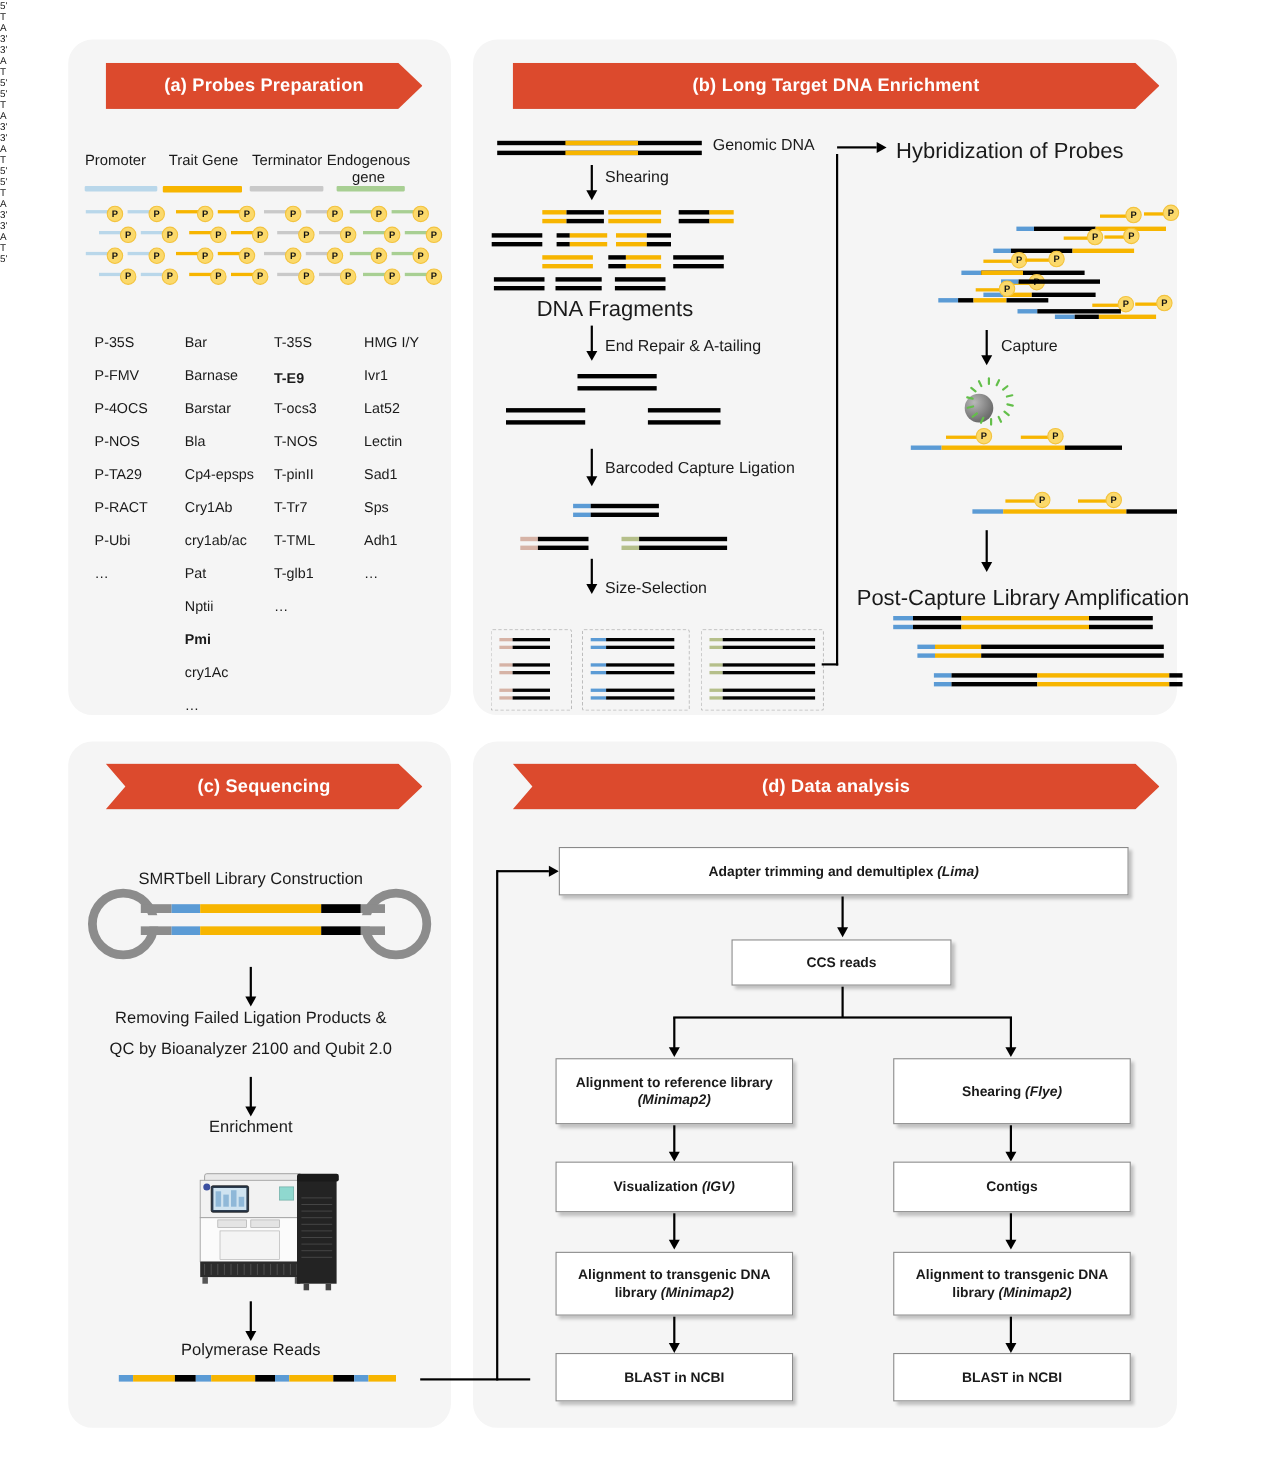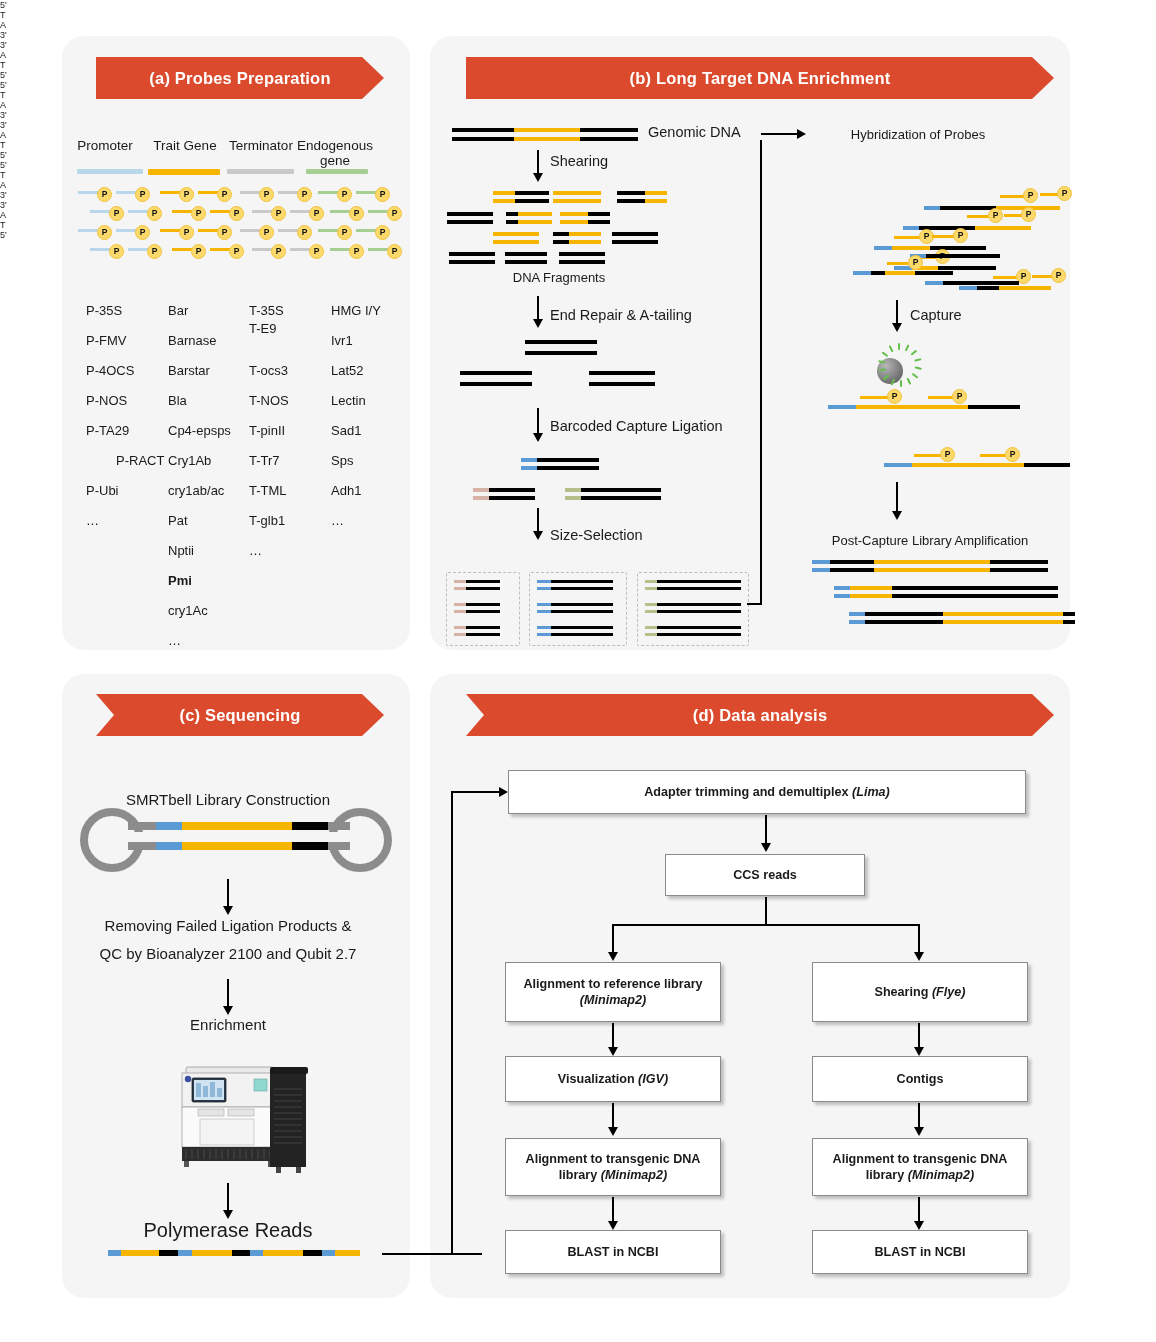--- a/index.html
+++ b/index.html
@@ -19,21 +19,21 @@
           display:flex;align-items:center;justify-content:center;
           font-weight:bold;font-size:16.5px;letter-spacing:.2px;
           filter:drop-shadow(2px 3px 3px rgba(0,0,0,.28));}
   .banner.right-arrow{clip-path:polygon(0 0,calc(100% - 22px) 0,100% 50%,calc(100% - 22px) 100%,0 100%);}
   .banner.both-arrow{clip-path:polygon(0 0,calc(100% - 22px) 0,100% 50%,calc(100% - 22px) 100%,0 100%,18px 50%);}
   #banner-a{left:96px; top:57px; width:288px;}
   #banner-b{left:466px;top:57px; width:588px;}
   #banner-c{left:96px; top:694px;width:288px;}
   #banner-d{left:466px;top:694px;width:588px;}
   .lbl{position:absolute;font-size:14.5px;white-space:nowrap;}
-  .lbl-c{position:absolute;font-size:13px;white-space:nowrap;
+  .lbl-c{position:absolute;font-size:20px;white-space:nowrap;
          transform:translateX(-50%);text-align:center;}
 
   
   .col-head{position:absolute;font-size:13.5px;text-align:center;
             transform:translateX(-50%);line-height:15px;white-space:nowrap;}
   .swatch{position:absolute;height:5px;border-radius:1px;}
   .pcirc{position:absolute;width:13px;height:13px;border-radius:50%;
          background:#fbd96b;border:1px solid #f3c33e;
          font-size:8.5px;font-weight:bold;color:#111;
          display:flex;align-items:center;justify-content:center;
@@ -166,37 +166,37 @@
     <div class="seg" style="left:368px;top:248px;width:22px;height:3px;background:#a8cf93;"></div>
     <div class="pcirc" style="left:387px;top:244px;">P</div>
   </div>
 
 <div id="gene-table">
     <div class="gcell" style="left:86px;top:303px;">P-35S</div>
     <div class="gcell" style="left:86px;top:333px;">P-FMV</div>
     <div class="gcell" style="left:86px;top:363px;">P-4OCS</div>
     <div class="gcell" style="left:86px;top:393px;">P-NOS</div>
     <div class="gcell" style="left:86px;top:423px;">P-TA29</div>
-    <div class="gcell" style="left:86px;top:453px;margin-left:30px;">P-RACT</div>
+    <div class="gcell" style="left:86px;top:453px;">P-RACT</div>
     <div class="gcell" style="left:86px;top:483px;">P-Ubi</div>
     <div class="gcell" style="left:86px;top:513px;">…</div>
     <div class="gcell" style="left:168px;top:303px;">Bar</div>
     <div class="gcell" style="left:168px;top:333px;">Barnase</div>
     <div class="gcell" style="left:168px;top:363px;">Barstar</div>
     <div class="gcell" style="left:168px;top:393px;">Bla</div>
     <div class="gcell" style="left:168px;top:423px;">Cp4-epsps</div>
     <div class="gcell" style="left:168px;top:453px;">Cry1Ab</div>
     <div class="gcell" style="left:168px;top:483px;">cry1ab/ac</div>
     <div class="gcell" style="left:168px;top:513px;">Pat</div>
     <div class="gcell" style="left:168px;top:543px;">Nptii</div>
     <div class="gcell" style="left:168px;top:573px;font-weight:bold;">Pmi</div>
     <div class="gcell" style="left:168px;top:603px;">cry1Ac</div>
     <div class="gcell" style="left:168px;top:633px;">…</div>
     <div class="gcell" style="left:249px;top:303px;">T-35S</div>
-    <div class="gcell" style="left:249px;top:321px;">T-E9</div>
+    <div class="gcell" style="left:249px;top:336px;font-weight:bold;">T-E9</div>
     <div class="gcell" style="left:249px;top:363px;">T-ocs3</div>
     <div class="gcell" style="left:249px;top:393px;">T-NOS</div>
     <div class="gcell" style="left:249px;top:423px;">T-pinII</div>
     <div class="gcell" style="left:249px;top:453px;">T-Tr7</div>
     <div class="gcell" style="left:249px;top:483px;">T-TML</div>
     <div class="gcell" style="left:249px;top:513px;">T-glb1</div>
     <div class="gcell" style="left:249px;top:543px;">…</div>
     <div class="gcell" style="left:331px;top:303px;">HMG I/Y</div>
     <div class="gcell" style="left:331px;top:333px;">Ivr1</div>
     <div class="gcell" style="left:331px;top:363px;">Lat52</div>
@@ -484,21 +484,21 @@
     <div class="seg" style="left:156px;top:842px;width:26px;height:8px;background:#5b9bd5;"></div>
     <div class="seg" style="left:182px;top:842px;width:110px;height:8px;background:#f7b500;"></div>
     <div class="seg" style="left:292px;top:842px;width:36px;height:8px;background:#000;"></div>
     <div class="seg" style="left:328px;top:842px;width:22px;height:8px;background:#8c8c8c;"></div>
     <div style="position:absolute;left:128px;top:832px;width:222px;height:10px;background:#f5f5f5;"></div>
   </div>
 
 <div class="varrow" style="left:227px;top:879px;height:28px;"></div>
 
 <div class="lbl-c" style="left:228px;top:917px;font-size:15px;">Removing Failed Ligation Products &amp;</div>
-<div class="lbl-c" style="left:228px;top:945px;font-size:15px;">QC by Bioanalyzer 2100 and Qubit 2.7</div>
+<div class="lbl-c" style="left:228px;top:945px;font-size:15px;">QC by Bioanalyzer 2100 and Qubit 2.0</div>
 
 <div class="varrow" style="left:227px;top:979px;height:28px;"></div>
 
 <div class="lbl-c" style="left:228px;top:1016px;font-size:15px;">Enrichment</div>
 
 <svg id="machine" viewBox="0 0 140 122">
   <rect x="14" y="14" width="88" height="12" rx="2" fill="#e9e9e9" stroke="#9a9a9a" stroke-width="0.8"></rect>
   <rect x="10" y="20" width="96" height="34" fill="#f2f2f2" stroke="#a0a0a0" stroke-width="0.8"></rect>
   <rect x="20" y="25" width="34" height="24" rx="1.5" fill="#2b3b4e" stroke="#111" stroke-width="0.7"></rect>
   <rect x="22" y="27" width="30" height="20" fill="#cfe3f0"></rect>
@@ -545,21 +545,21 @@
       <line x1="102" y1="78" x2="130" y2="78"></line>
     <line x1="102" y1="84" x2="130" y2="84"></line>
       <line x1="102" y1="90" x2="130" y2="90"></line>
   </g>
   <rect x="104" y="114" width="5" height="6" fill="#444"></rect>
     <rect x="124" y="114" width="5" height="6" fill="#444"></rect>
 </svg>
 
 <div class="varrow" style="left:227px;top:1183px;height:28px;"></div>
 
-<div class="lbl-c" style="left:228px;top:1219px;font-size:20px;">Polymerase Reads</div>
+<div class="lbl-c" style="left:228px;top:1219px;font-size:15px;">Polymerase Reads</div>
 
 <div id="polyreads">
     <div class="seg" style="left:108px;top:1250px;width:13px;height:6px;background:#5b9bd5;"></div>
     <div class="seg" style="left:121px;top:1250px;width:38px;height:6px;background:#f7b500;"></div>
     <div class="seg" style="left:159px;top:1250px;width:19px;height:6px;background:#000;"></div>
     <div class="seg" style="left:178px;top:1250px;width:14px;height:6px;background:#5b9bd5;"></div>
     <div class="seg" style="left:192px;top:1250px;width:40px;height:6px;background:#f7b500;"></div>
     <div class="seg" style="left:232px;top:1250px;width:18px;height:6px;background:#000;"></div>
     <div class="seg" style="left:250px;top:1250px;width:13px;height:6px;background:#5b9bd5;"></div>
     <div class="seg" style="left:263px;top:1250px;width:40px;height:6px;background:#f7b500;"></div>

